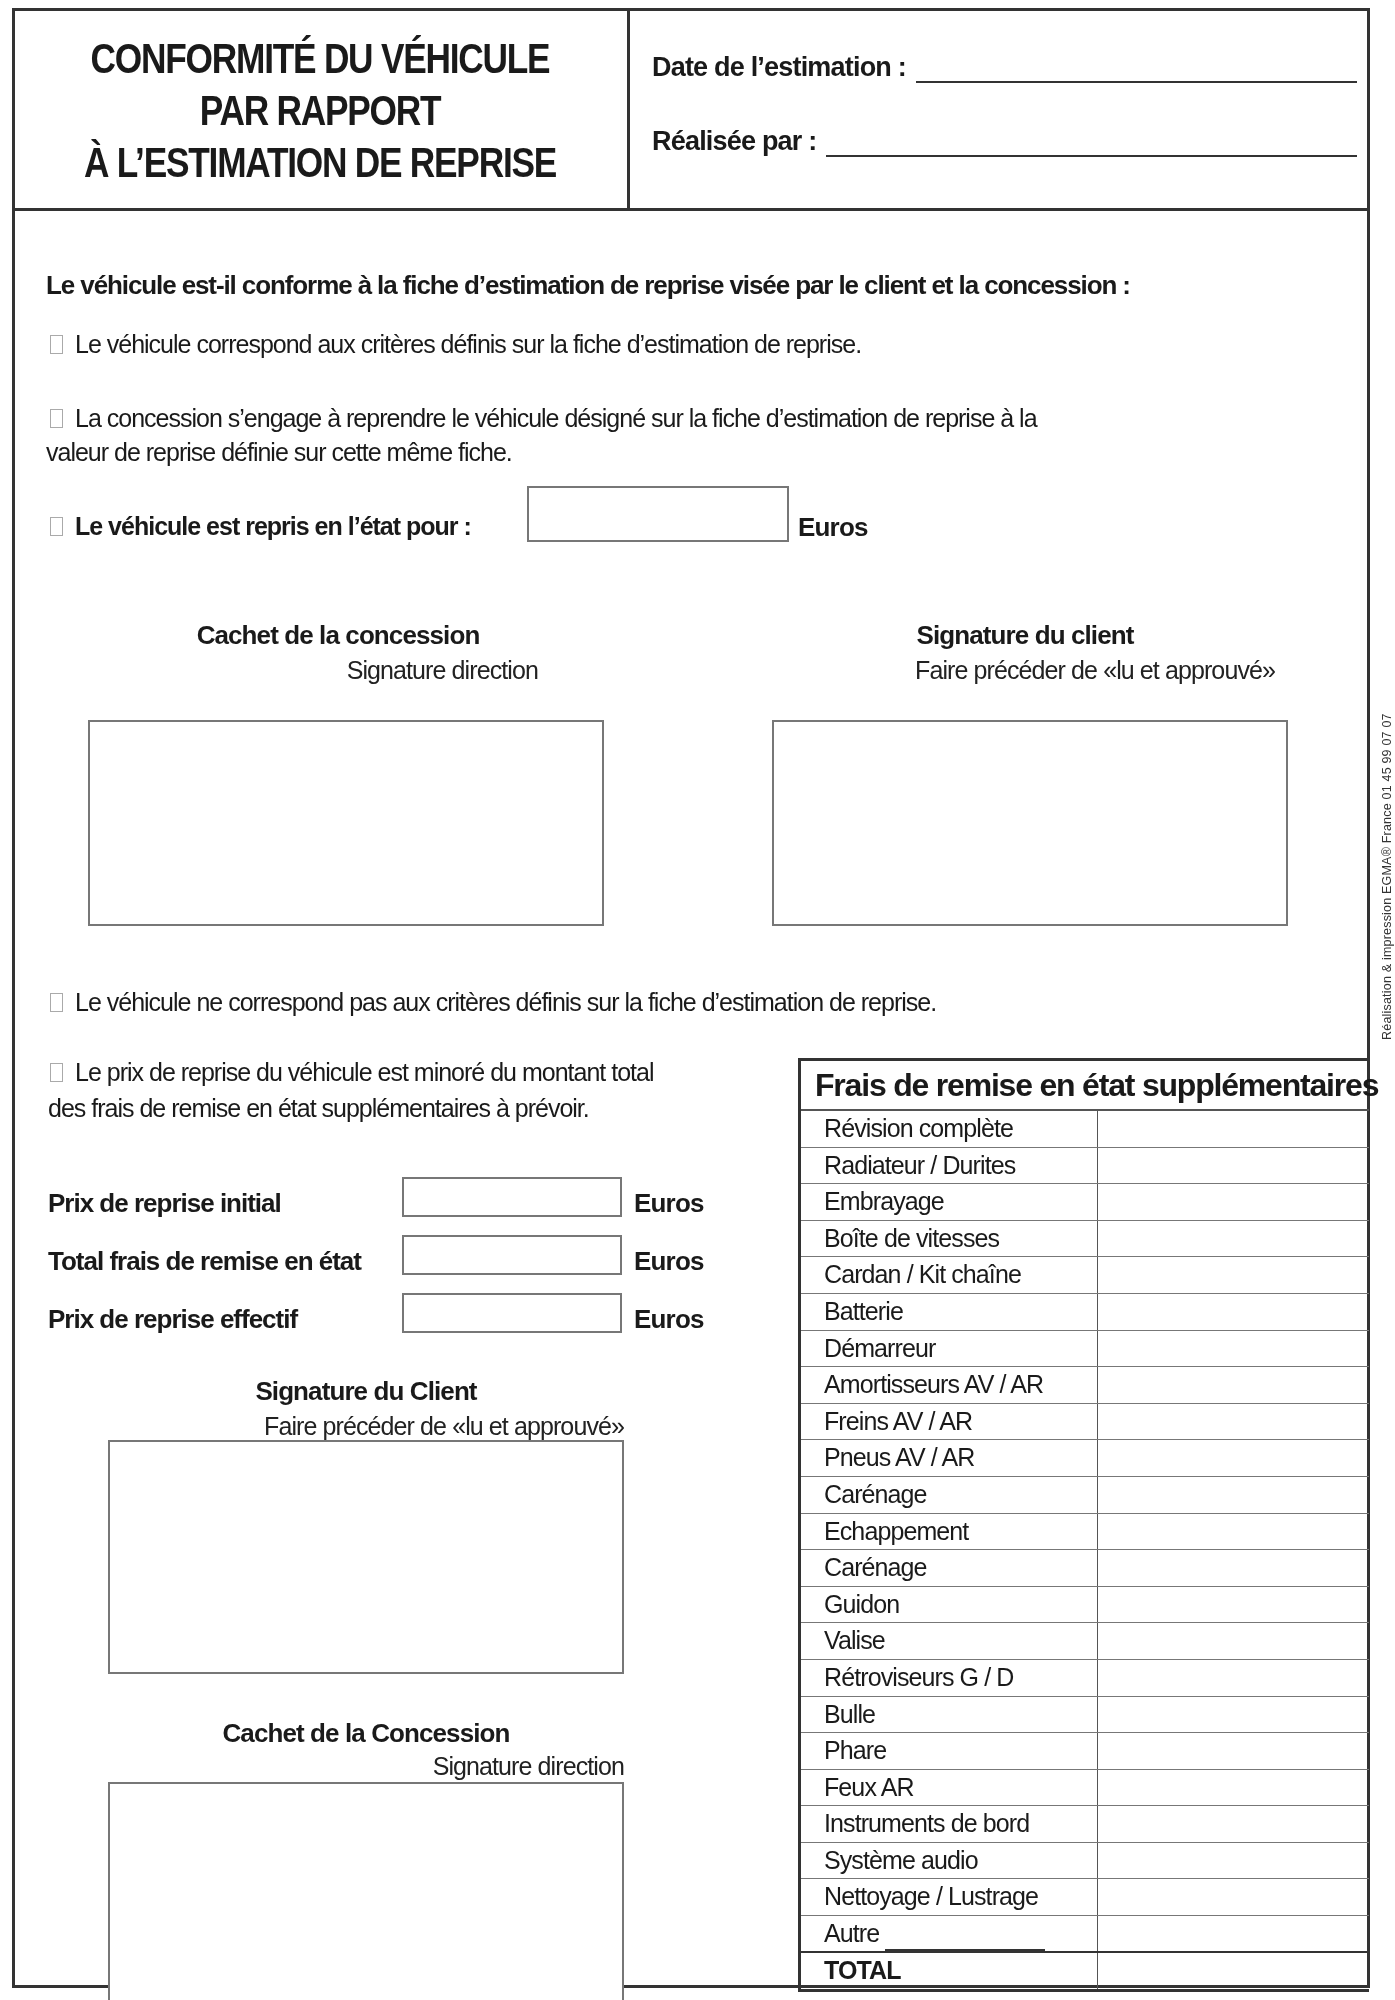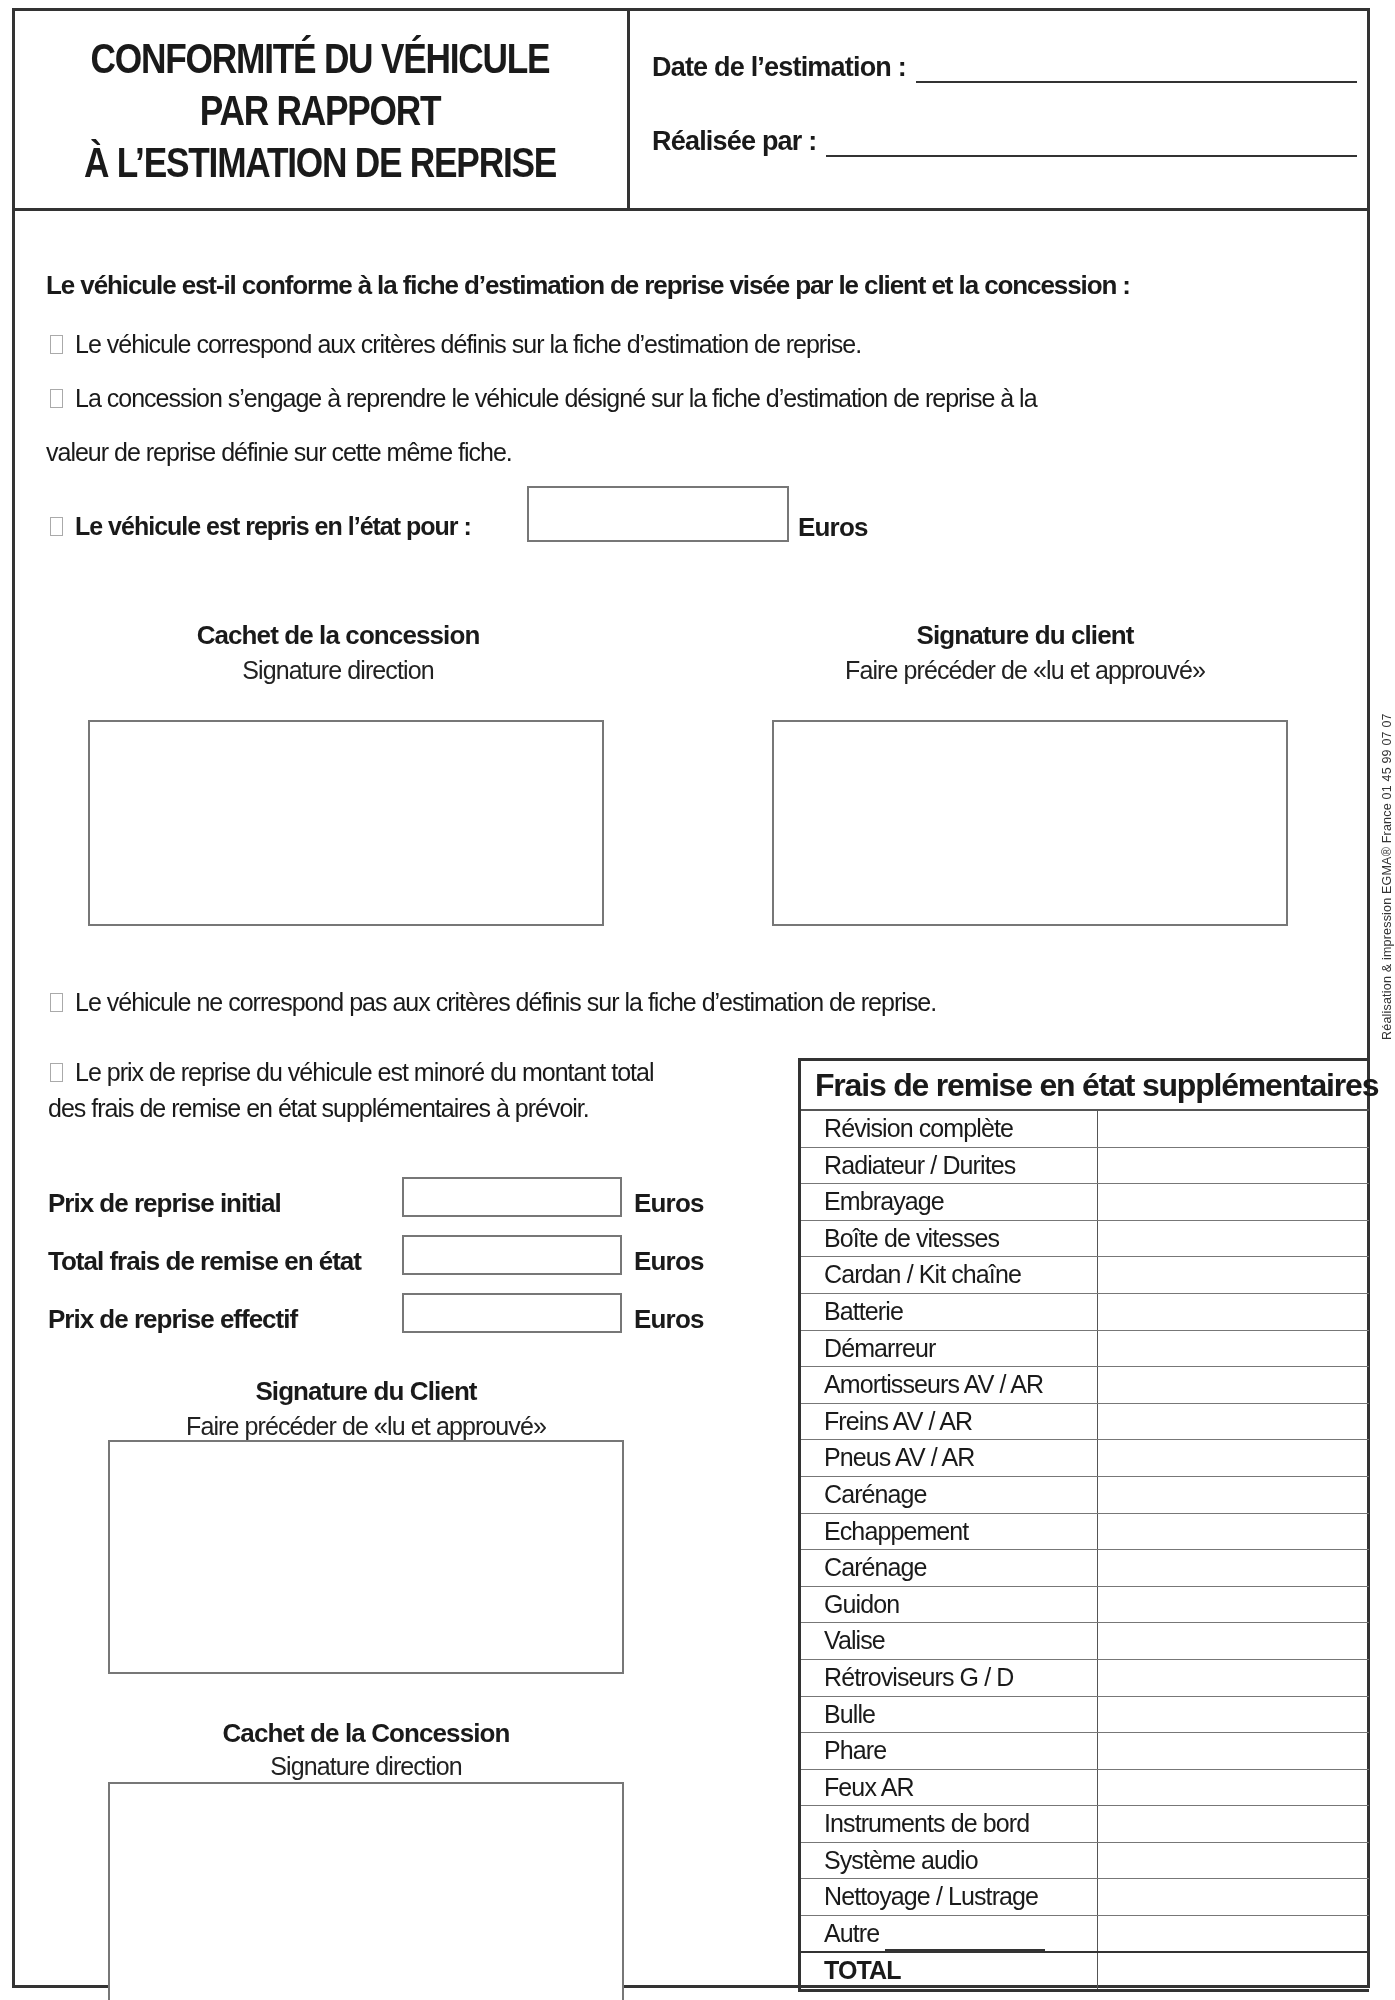--- a/index.html
+++ b/index.html
@@ -10,21 +10,21 @@
   .hdr-divider-v { left:627px; top:8px; width:0; height:202px; border-left:3px solid #333; }
   .title { left:20px; top:32px; width:600px; text-align:center; font-weight:bold; font-size:43px; line-height:52px; letter-spacing:-1.5px; transform:scaleX(0.82); transform-origin:center; }
   .hfield { font-weight:bold; font-size:27px; letter-spacing:-0.8px; display:flex; align-items:flex-end; }
   .hfield .line { flex:1; border-bottom:2px solid #333; margin-left:10px; height:24px; }
   .question { left:46px; top:270px; font-weight:bold; font-size:26px; letter-spacing:-1.1px; white-space:nowrap; }
   .check-line { font-size:25px; letter-spacing:-1px; white-space:nowrap; display:flex; align-items:center; }
   .chk { width:13px; height:19px; border:1.5px solid #aaa; display:inline-block; margin-right:12px; box-sizing:border-box; }
   .bold { font-weight:bold; }
   .box { border:2px solid #777; box-sizing:border-box; background:#fff; }
   .sig-title { text-align:center; font-weight:bold; font-size:26px; letter-spacing:-0.9px; }
-  .sig-sub { text-align:center; font-size:25px; letter-spacing:-0.9px; color:#222; }
+  .sig-sub { text-align:right; font-size:25px; letter-spacing:-0.9px; color:#222; }
   .price-label { font-weight:bold; font-size:26px; letter-spacing:-1px; white-space:nowrap; }
   .euros { font-weight:bold; font-size:26px; letter-spacing:-0.8px; }
   .fees { left:798px; top:1058px; width:571px; border:3px solid #333; border-right:none; box-sizing:border-box; }
   .fees-title { font-weight:bold; font-size:32px; letter-spacing:-1.2px; height:48px; line-height:48px; padding-left:14px; border-bottom:2px solid #555; white-space:nowrap; }
   .fee-row { display:flex; height:36.6px; border-bottom:1.5px solid #777; box-sizing:border-box;gap:36px; }
   .fee-row:last-child { border-bottom:none; }
   .fee-label { width:297px; border-right:1.5px solid #555; padding-left:23px; font-size:25px; letter-spacing:-0.9px; line-height:35px; box-sizing:border-box; white-space:nowrap; }
   .fee-value { flex:1; }
   .autre-line { display:inline-block; width:160px; border-bottom:2px solid #333; margin-left:6px; height:20px; vertical-align:bottom; }
   .vert-credit { left:1380px; top:1040px; transform:rotate(-90deg); transform-origin:left top; font-size:12.5px; color:#333; white-space:nowrap; letter-spacing:0.2px; }
@@ -51,21 +51,21 @@
   <span class="line"></span>
 </div>
 
 <div class="abs question">Le véhicule est-il conforme à la fiche d’estimation de reprise visée par le client et la concession :</div>
 
 <div class="abs check-line" style="left:50px; top:330px;">
   <span class="chk"></span>
   <span>Le véhicule correspond aux critères définis sur la fiche d’estimation de reprise.</span>
 </div>
 
-<div class="abs check-line" style="left:50px; top:384px;">
+<div class="abs check-line" style="left:50px; top:404px;">
   <span class="chk"></span>
   <span>La concession s’engage à reprendre le véhicule désigné sur la fiche d’estimation de reprise à la</span>
 </div>
 <div class="abs check-line" style="left:46px; top:438px;">
   <span>valeur de reprise définie sur cette même fiche.</span>
 </div>
 
 <div class="abs check-line bold" style="left:50px; top:512px;">
   <span class="chk"></span>
   <span>Le véhicule est repris en l’état pour :</span>

